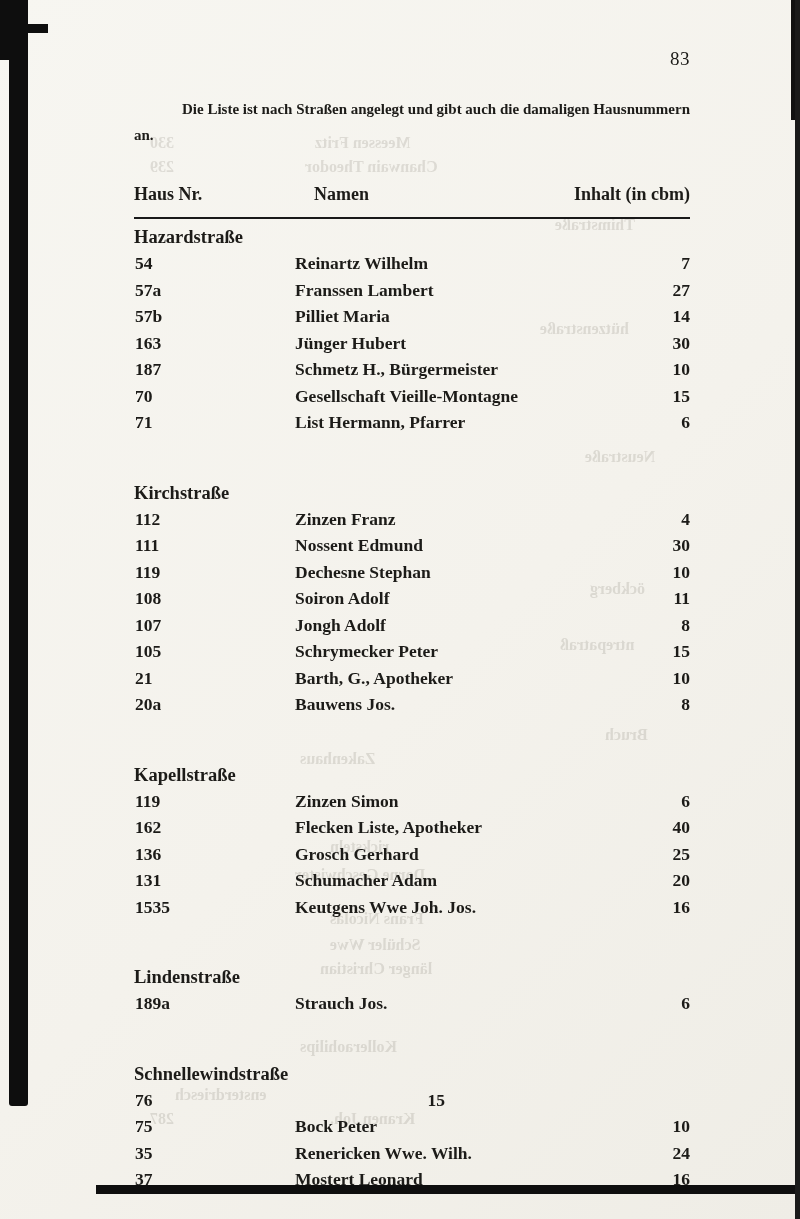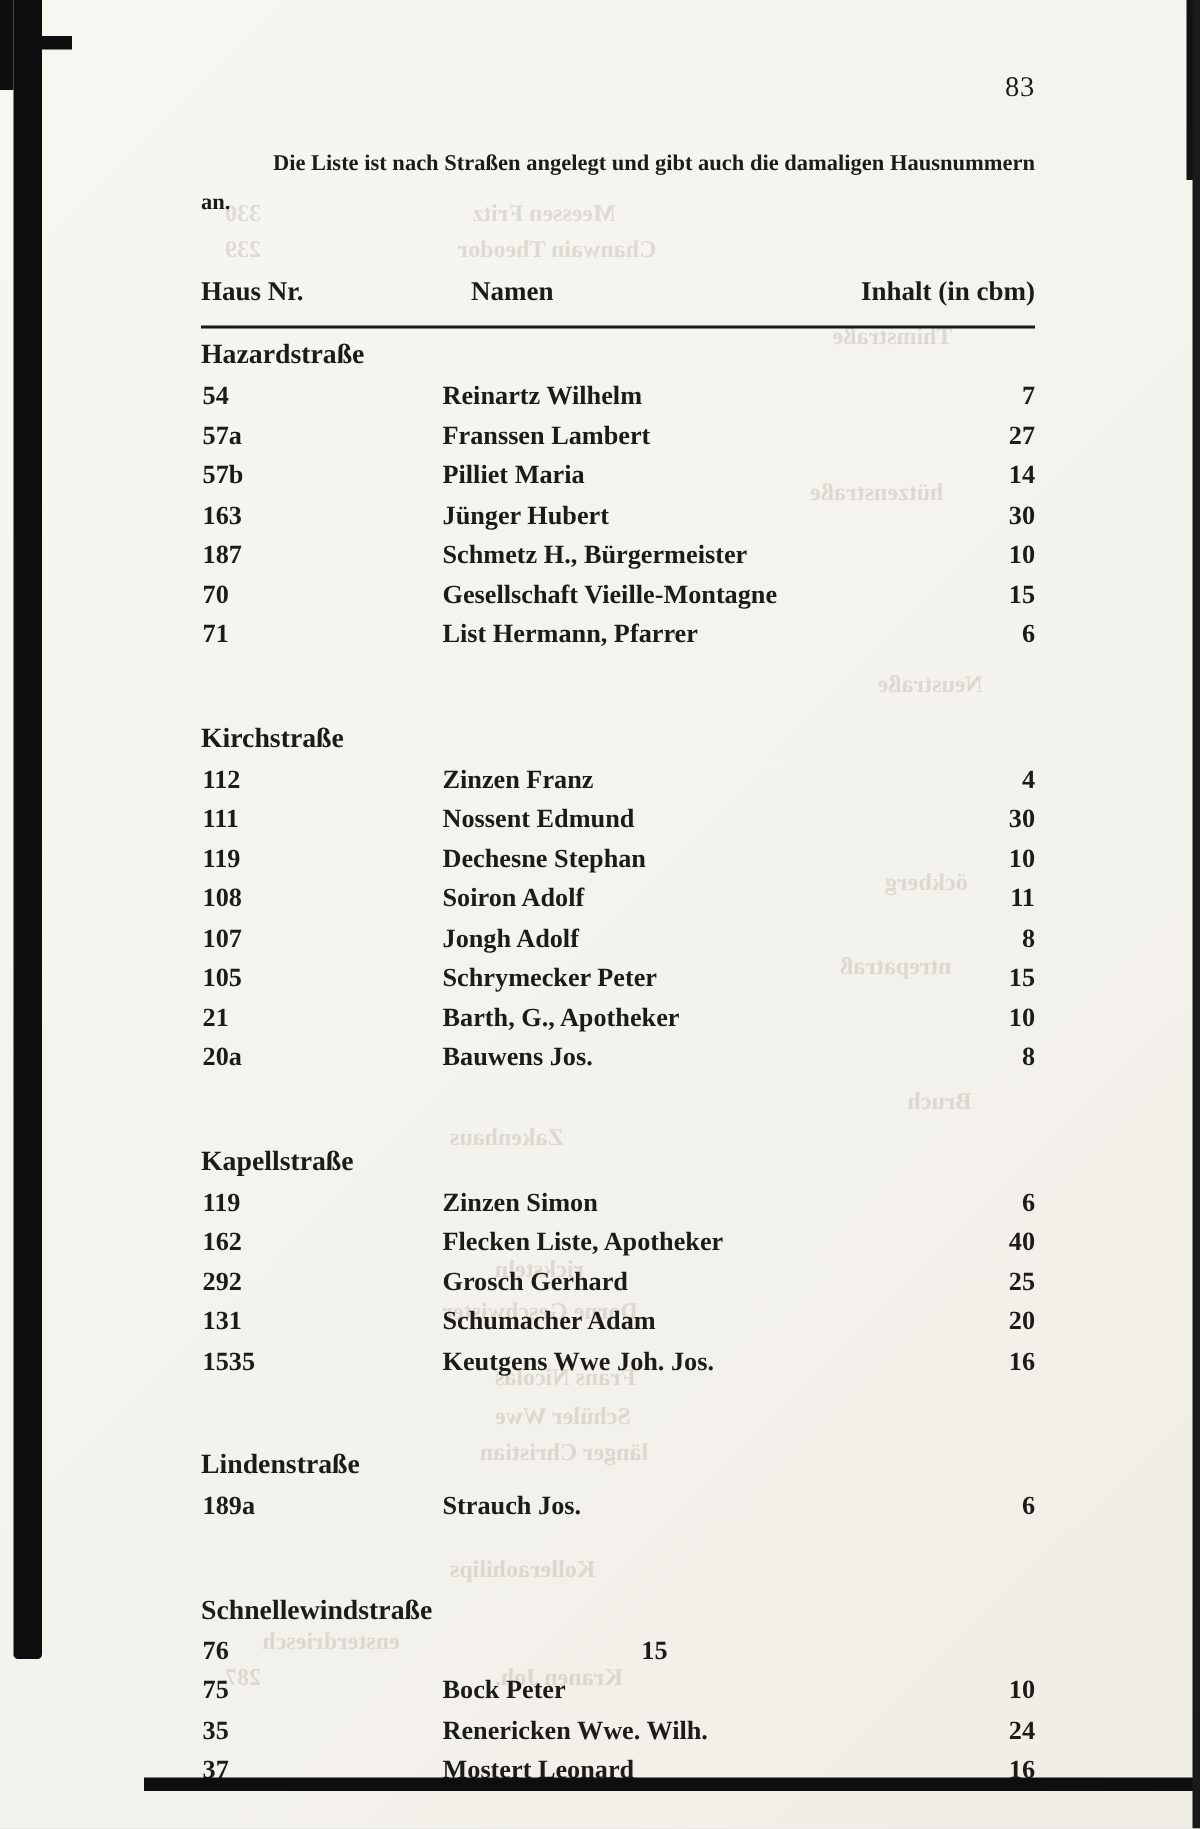--- a/index.html
+++ b/index.html
@@ -195,21 +195,21 @@
             <span class="c1">119</span>
             <span class="c2">Zinzen Simon</span>
             <span class="c3">6</span>
           </div>
           <div class="trow">
             <span class="c1">162</span>
             <span class="c2">Flecken Liste, Apotheker</span>
             <span class="c3">40</span>
           </div>
           <div class="trow">
-            <span class="c1">292</span>
+            <span class="c1">136</span>
             <span class="c2">Grosch Gerhard</span>
             <span class="c3">25</span>
           </div>
           <div class="trow">
             <span class="c1">131</span>
             <span class="c2">Schumacher Adam</span>
             <span class="c3">20</span>
           </div>
           <div class="trow">
             <span class="c1">1535</span>

